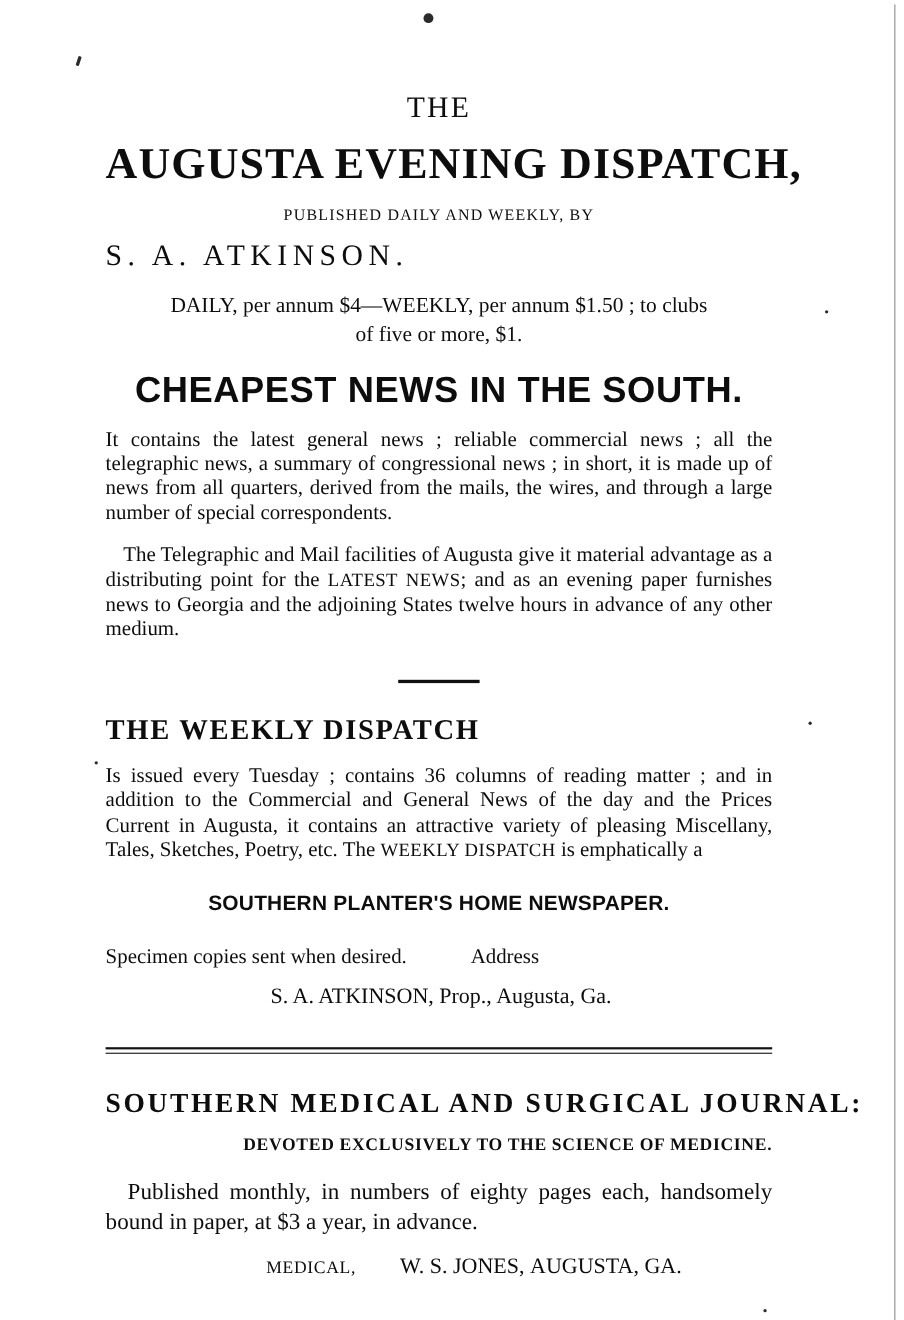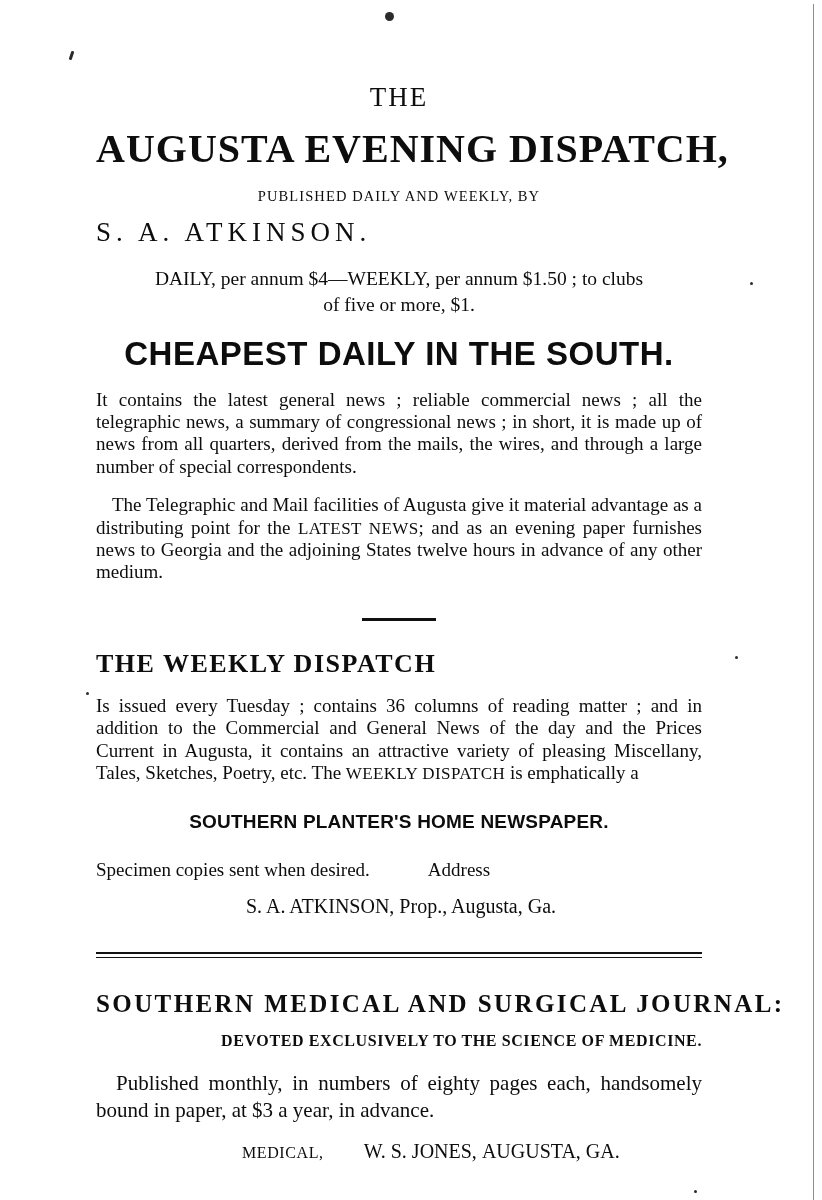--- a/index.html
+++ b/index.html
@@ -217,21 +217,21 @@
 
     <div class="published-line">PUBLISHED DAILY AND WEEKLY, BY</div>
 
     <div class="proprietor">S. A. ATKINSON.</div>
 
     <div class="rates">
       <div>DAILY, per annum $4—WEEKLY, per annum $1.50 ; to clubs</div>
       <div>of five or more, $1.</div>
     </div>
 
-    <div class="cheapest">CHEAPEST DAILY IN THE SOUTH.</div>
+    <div class="cheapest">CHEAPEST NEWS IN THE SOUTH.</div>
 
     <div class="para">It contains the latest general news ; reliable commercial news ; all the telegraphic news, a summary of congressional news ; in short, it is made up of news from all quarters, derived from the mails, the wires, and through a large number of special correspondents.</div>
 
     <div class="para indent"><span>The Telegraphic and Mail facilities of Augusta give it material advantage as a distributing point for the </span><span class="smallcaps">LATEST NEWS</span><span>; and as an evening paper furnishes news to Georgia and the adjoining States twelve hours in advance of any other medium.</span></div>
 
     <div class="divider-short"></div>
 
     <div class="weekly-title">THE WEEKLY DISPATCH</div>
 
     <div class="para"><span>Is issued every Tuesday ; contains 36 columns of reading matter ; and in addition to the Commercial and General News of the day and the Prices Current in Augusta, it contains an attractive variety of pleasing Miscellany, Tales, Sketches, Poetry, etc.   The </span><span class="smallcaps">WEEKLY DISPATCH</span><span> is emphatically a</span></div>

